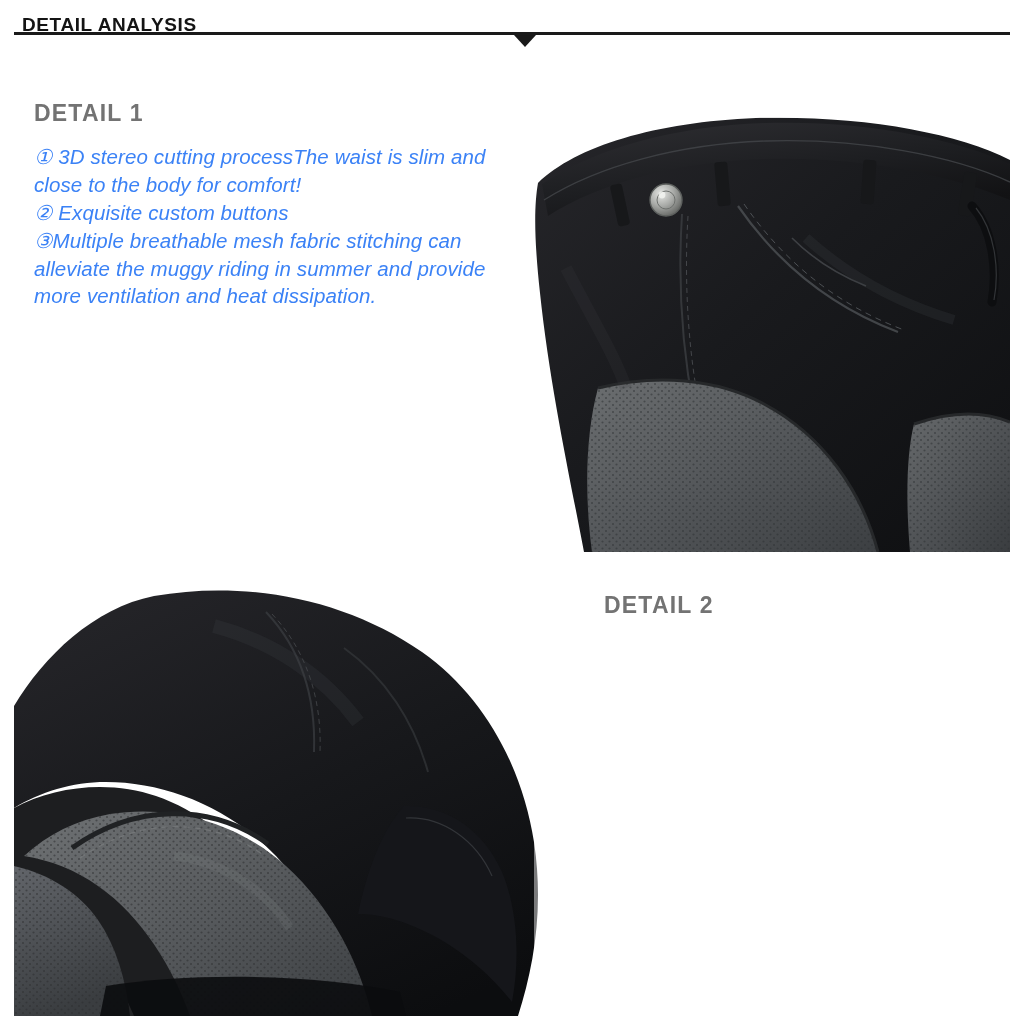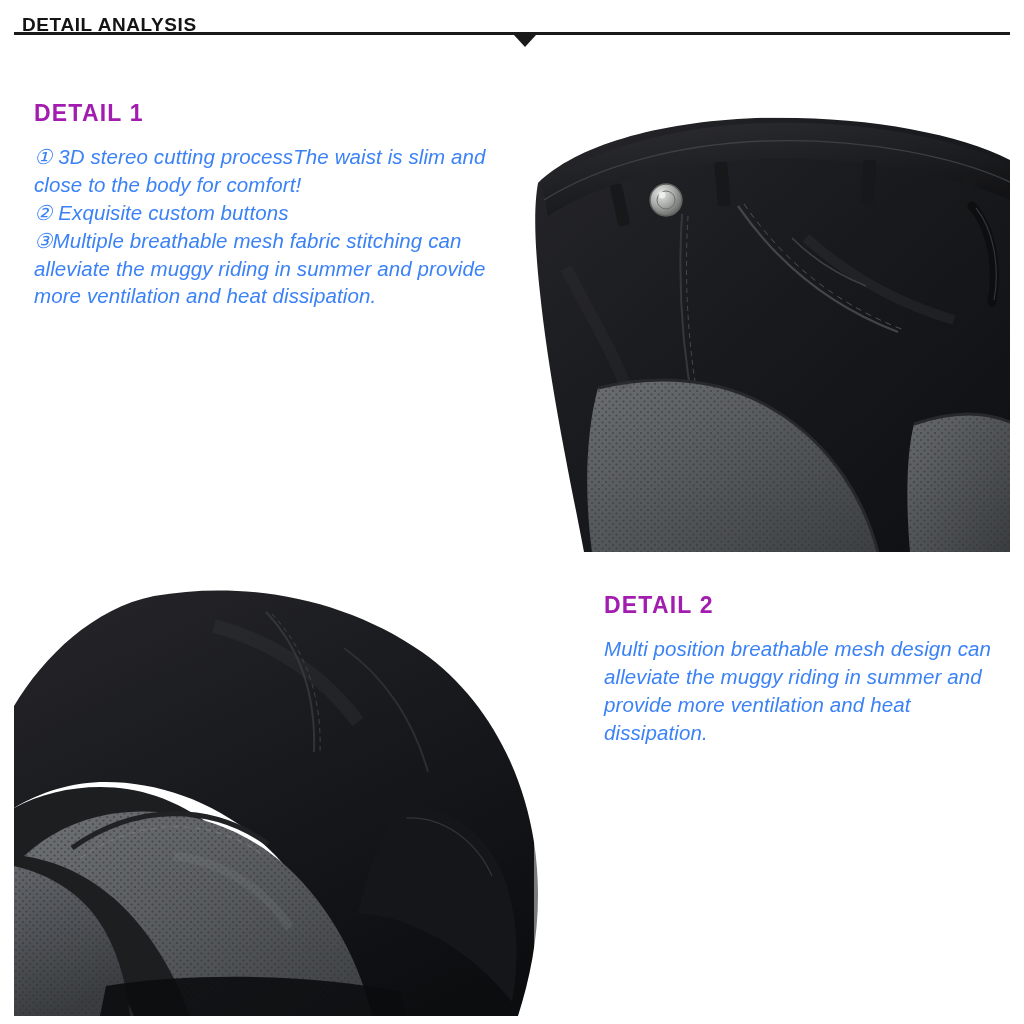--- a/index.html
+++ b/index.html
@@ -52,21 +52,21 @@
     border-left: 11px solid transparent;
     border-right: 11px solid transparent;
     border-top: 12px solid #1a1a1a;
   }
 
   
   .detail-heading {
     font-size: 23px;
     font-weight: bold;
     letter-spacing: 1.2px;
-    color: #a21caf;
+    color: #737373;
     margin: 0 0 16px 0;
   }
   .detail-body {
     font-size: 20.5px;
     line-height: 1.36;
     color: #3b82f6;
     white-space: pre-line;
     letter-spacing: 0.1px;
     font-style: italic;
   }
@@ -250,14 +250,13 @@
     <path d="M160 300 C212 306 252 336 276 372" fill="none" stroke="#8b8e90" stroke-width="9" opacity="0.16"></path>
     <path d="M200 70 C260 86 310 120 344 166" fill="none" stroke="#41444a" stroke-width="14" opacity="0.22"></path>
 
     <rect x="0" y="0" width="564" height="34" fill="#ffffff" opacity="0.5"></rect>
     <rect x="520" y="0" width="44" height="460" fill="#ffffff" opacity="0.45"></rect>
   </svg>
 </div>
 
 <div id="block2">
   <h2 class="detail-heading">DETAIL 2</h2>
-  <div class="detail-body">Multi position breathable mesh design can alleviate the muggy riding in summer and provide more ventilation and heat dissipation.</div>
 </div>
 
 </body></html>

